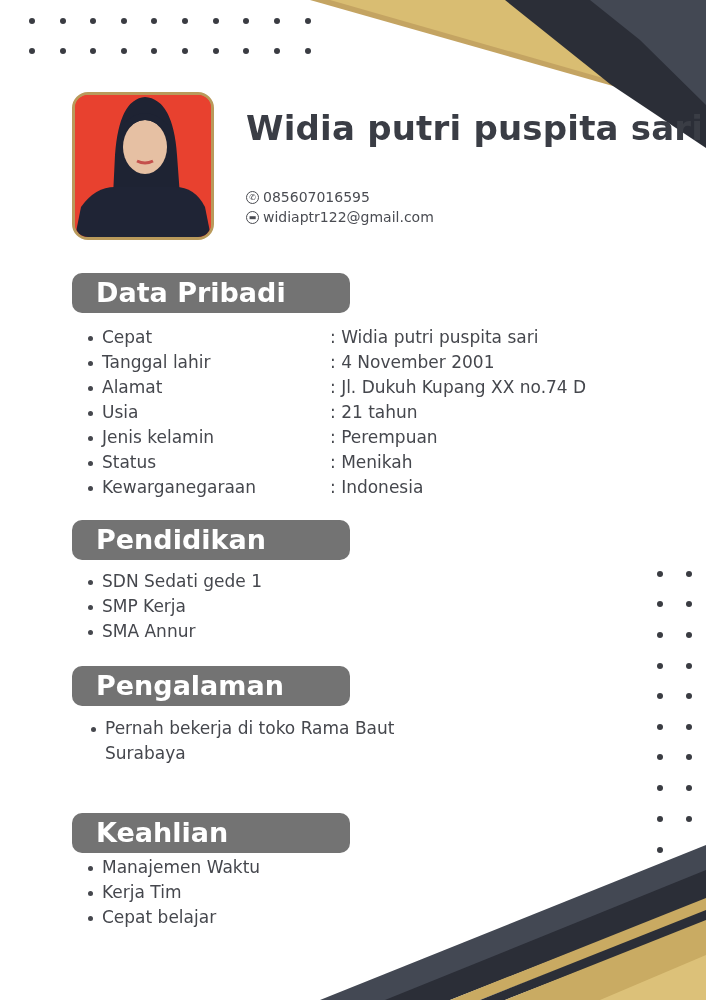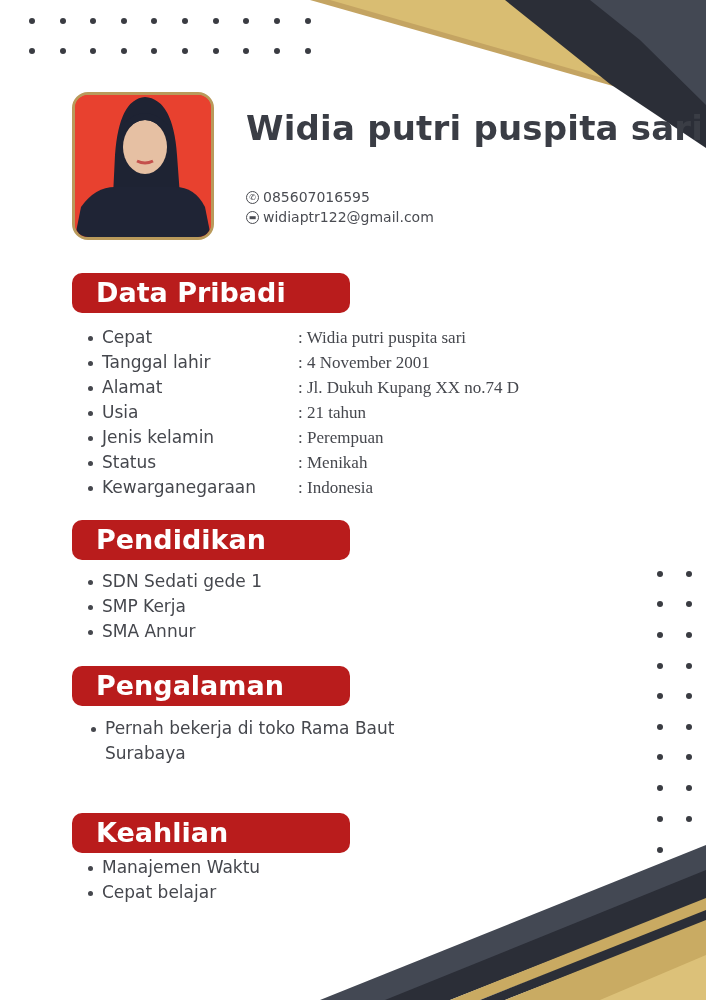--- a/index.html
+++ b/index.html
@@ -21,28 +21,28 @@
     .name {
       position: absolute; left: 246px; top: 108px;
       font-family: "DejaVu Sans", sans-serif; font-weight: bold;
       font-size: 34px; letter-spacing: 0.2px; color: #3a3d45; white-space: nowrap;
     }
     .contact { position: absolute; left: 246px; font-size: 14px; color: #4a4c52; display: flex; align-items: center; gap: 4px; }
     .contact .ic { width: 13px; height: 13px; border: 1.2px solid #4a4c52; border-radius: 50%; display: inline-flex; align-items: center; justify-content: center; font-size: 8px; box-sizing: border-box; }
 
     .section-bar {
       position: absolute; left: 72px; width: 278px; height: 40px;
-      background: #b91c1c; border-radius: 10px;
+      background: #737373; border-radius: 10px;
       color: #ffffff; font-weight: bold; font-size: 27px;
       padding-left: 24px; box-sizing: border-box; line-height: 40px;
     }
     .list { position: absolute; left: 86px; margin: 0; padding: 0; list-style: none; font-size: 17px; color: #45474d; }
     .list li { position: relative; padding-left: 16px; line-height: 25px; }
     .list li::before { content: ""; position: absolute; left: 2px; top: 11px; width: 5px; height: 5px; border-radius: 50%; background: #45474d; }
-    .kv-val { position: absolute; left: 212px; white-space: nowrap; font-family: Liberation Serif, serif; }
+    .kv-val { position: absolute; left: 244px; white-space: nowrap; }
   </style>
 </head>
 <body>
 
 <svg class="deco" viewBox="0 0 706 1000" xmlns="http://www.w3.org/2000/svg">
 
   <polygon points="310,0 520,0 620,88" fill="#c4a462"></polygon>
   <polygon points="330,0 520,0 610,80" fill="#d9bd72"></polygon>
 
   <polygon points="505,0 706,0 706,148 610,84" fill="#2b2e37"></polygon>
@@ -142,14 +142,15 @@
 </ul>
 
 <div class="section-bar" style="top:666px">Pengalaman</div>
 <ul class="list" style="top:716px; left:89px">
   <li><span>Pernah bekerja di toko Rama Baut</span><br><span>Surabaya</span></li>
 </ul>
 
 <div class="section-bar" style="top:813px">Keahlian</div>
 <ul class="list" style="top:855px">
   <li>Manajemen Waktu</li>
+  <li>Kerja Tim</li>
   <li>Cepat belajar</li>
 </ul>
 
 </body></html>

